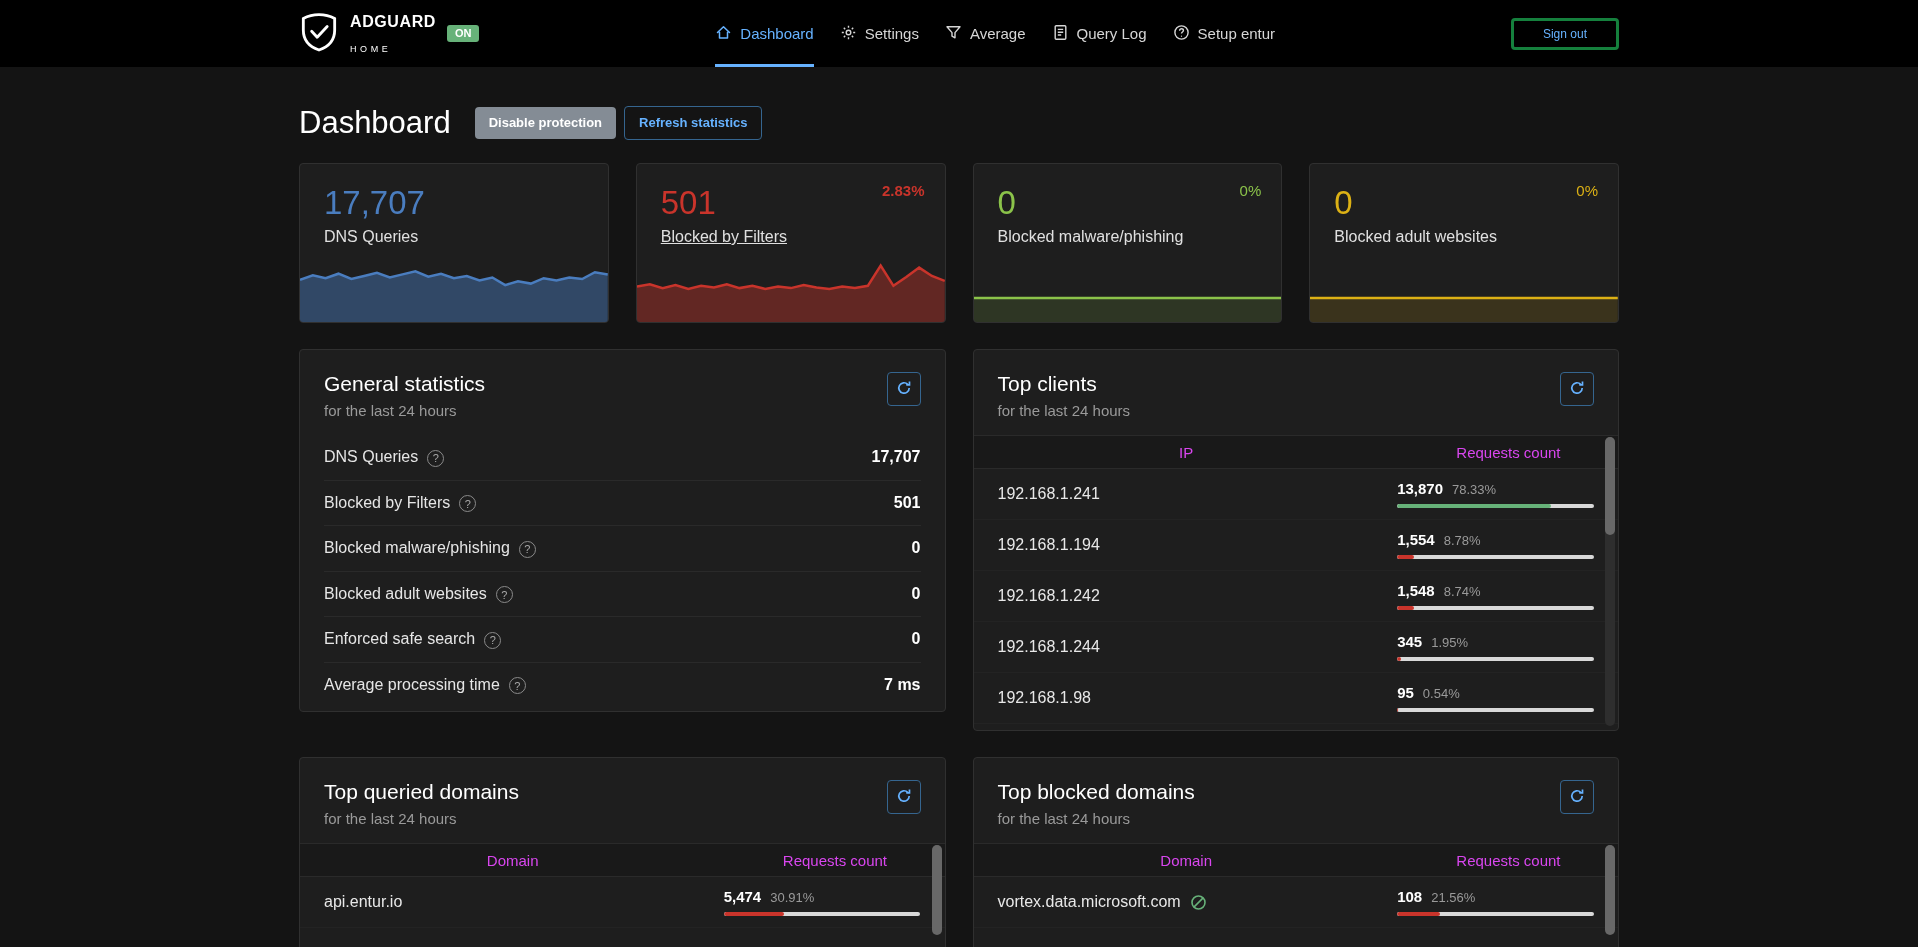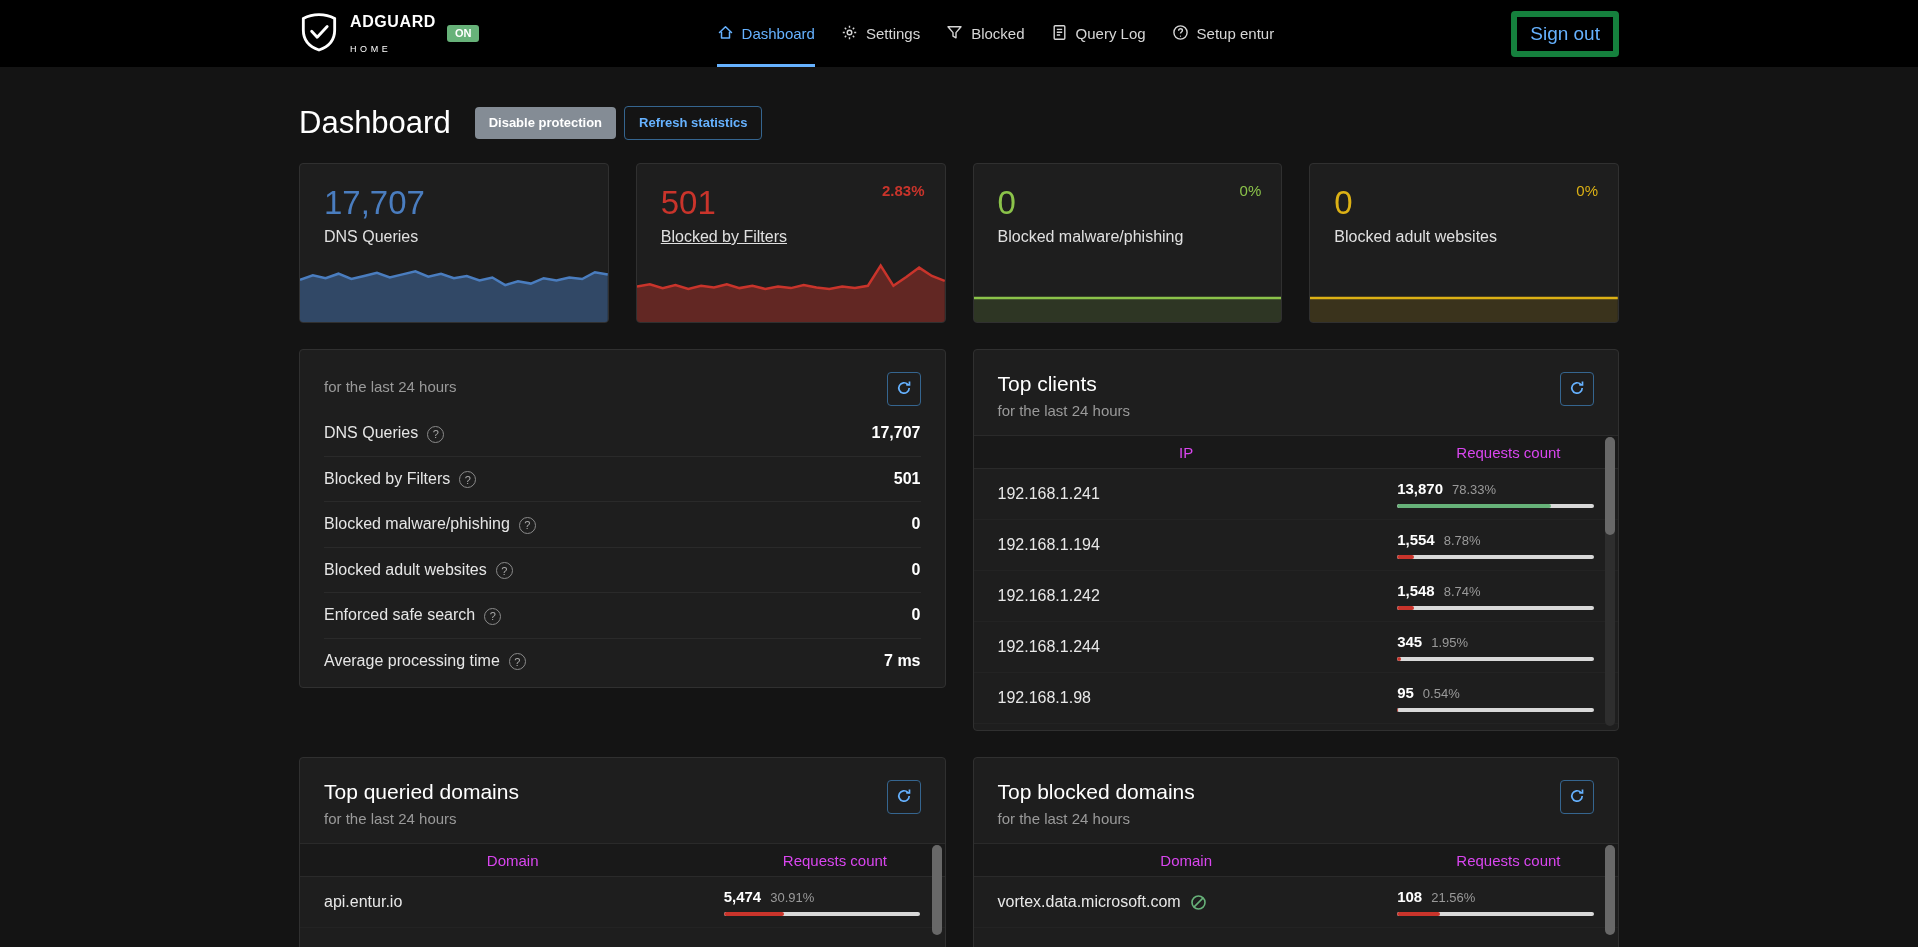--- a/index.html
+++ b/index.html
@@ -10,21 +10,21 @@
   
   .navbar{height:67px;background:var(--navbar-bg,#000)}
   .nav-inner{width:1320px;height:100%;margin:0 auto;display:flex;align-items:center}
   .brand{display:flex;align-items:center;gap:11px;cursor:pointer}
   .brand-name{font-size:16px;font-weight:bold;color:#fff;letter-spacing:.6px;line-height:1}
   .brand-sub{font-size:9px;letter-spacing:3.6px;color:#fff;margin-top:15px;line-height:1}
   .on-badge{background:var(--green,#67b279);color:#fff;font-size:11px;font-weight:bold;padding:3px 8px;border-radius:3px;line-height:1}
   .main-nav{display:flex;gap:26px;margin:0 auto;height:100%}
   .nav-item{display:flex;align-items:center;gap:8px;color:#d6d6d6;font-size:15px;text-decoration:none;border-bottom:3px solid transparent;padding-top:3px;cursor:pointer}
   .nav-item.active{color:var(--accent,#66b2ff);border-bottom-color:var(--accent,#66b2ff)}
-  .signout-btn{background:transparent;border:6px solid #15803d;color:var(--accent,#66b2ff);font-size:19px;padding:6px 13px;border-radius:4px;cursor:pointer}
+  .signout-btn{background:transparent;border:3px solid #15803d;color:var(--accent,#66b2ff);font-size:12px;padding:6px 29px;border-radius:4px;cursor:pointer}
 
   
   .container{width:1320px;margin:0 auto}
   .page-head{display:flex;align-items:center;margin-top:38px}
   .page-title{font-size:31px;font-weight:normal;color:#fff}
   .btn{font-size:13px;font-weight:bold;border-radius:4px;padding:8px 14px;cursor:pointer;border:none;line-height:1.2}
   .btn-gray{background:#848c95;color:#fff;margin-left:24px}
   .btn-outline{background:transparent;border:1px solid #35658f;color:var(--accent,#66b2ff);margin-left:8px}
 
   
@@ -115,21 +115,21 @@
             </svg>
         </span>
         <span>Settings</span>
       </a>
       <a class="nav-item">
         <span>
           <svg width="17" height="17" viewBox="0 0 17 17" fill="none" stroke="currentColor" stroke-width="1.4" stroke-linejoin="round">
               <path d="M2 2.8h13L10 8.6v5.2l-3-1.6V8.6z"></path>
             </svg>
         </span>
-        <span>Blocked</span>
+        <span>Average</span>
       </a>
       <a class="nav-item">
         <span>
           <svg width="17" height="17" viewBox="0 0 17 17" fill="none" stroke="currentColor" stroke-width="1.4">
               <rect x="3.2" y="1.8" width="10.6" height="13.4" rx="1"></rect>
               <path d="M5.8 5.4h5.4M5.8 8.2h5.4M5.8 11h3.4"></path>
             </svg>
         </span>
         <span>Query Log</span>
       </a>
@@ -197,20 +197,21 @@
           <polygon class="spark-area" points="0.0,46.0 304.0,46.0 304,70 0,70" fill="#dcb115" fill-opacity="0.15"></polygon>
           <polyline class="spark-line" points="0.0,46.0 304.0,46.0" stroke="#dcb115"></polyline>
         </svg>
     </div>
   </div>
 
   <div class="two-col">
 
     <section class="panel">
       <div class="panel-head">
+        <h2 class="panel-title">General statistics</h2>
         <div class="panel-sub">for the last 24 hours</div>
       </div>
       <button class="refresh-btn">
         <span><svg width="16" height="16" viewBox="0 0 16 16" fill="none" stroke="currentColor" stroke-width="1.7">
               <path d="M13.2 8a5.2 5.2 0 1 1-1.5-3.7"></path>
               <path d="M13.5 1.6v3.2h-3.2"></path>
             </svg></span>
       </button>
       <div class="gs-rows">
         <div class="gs-row">

